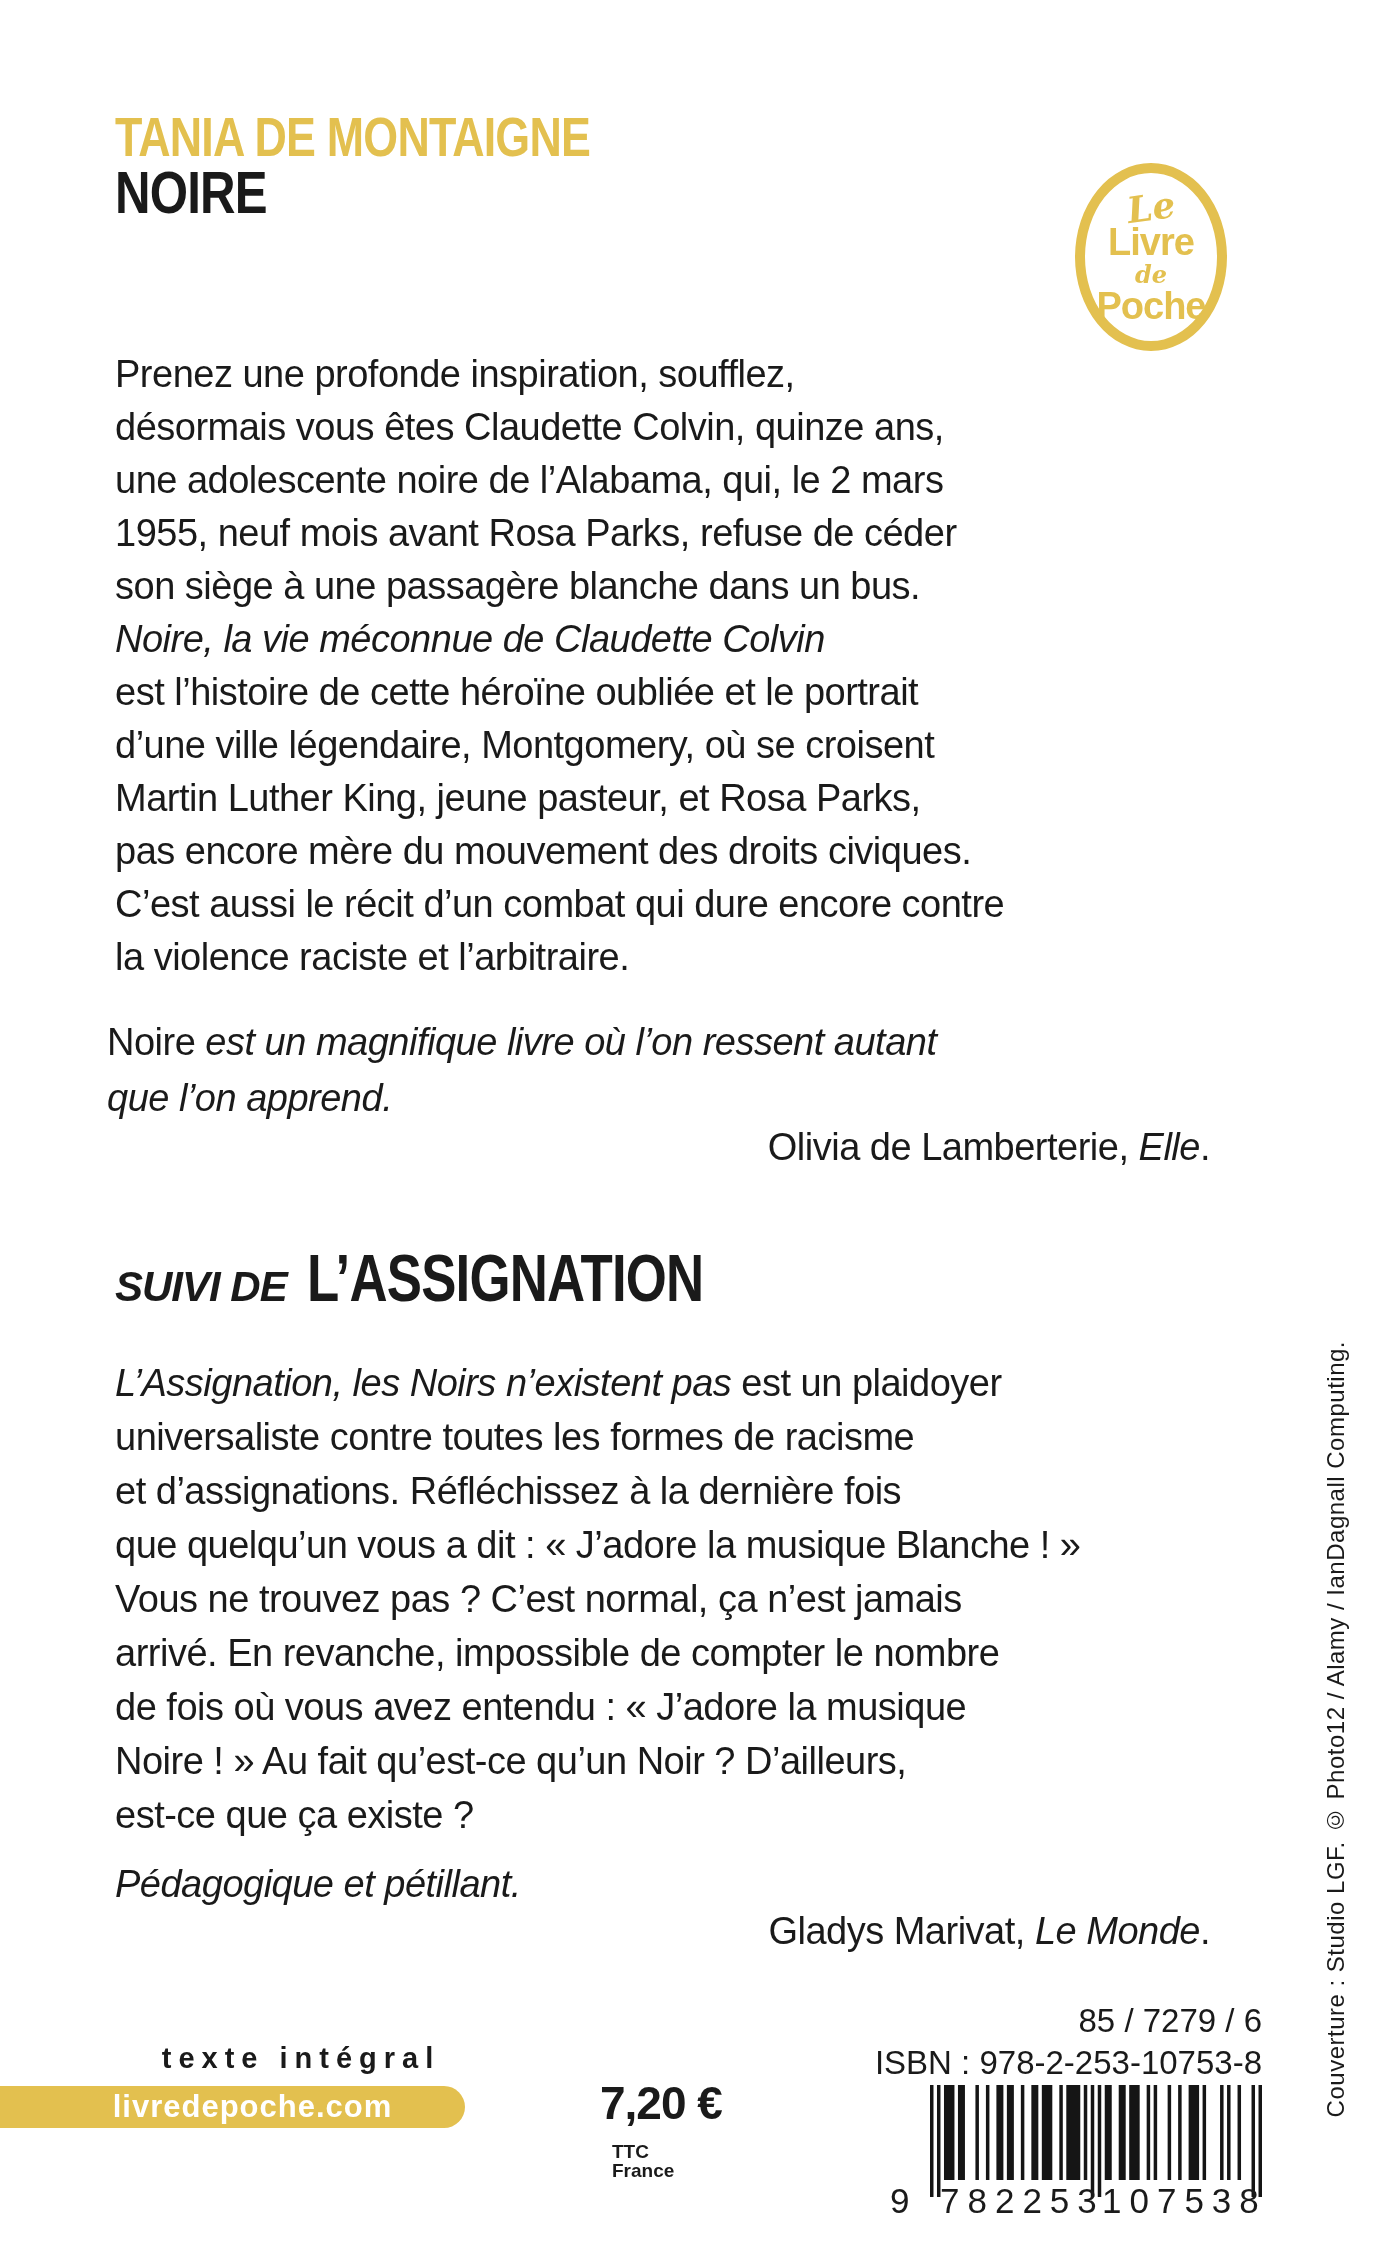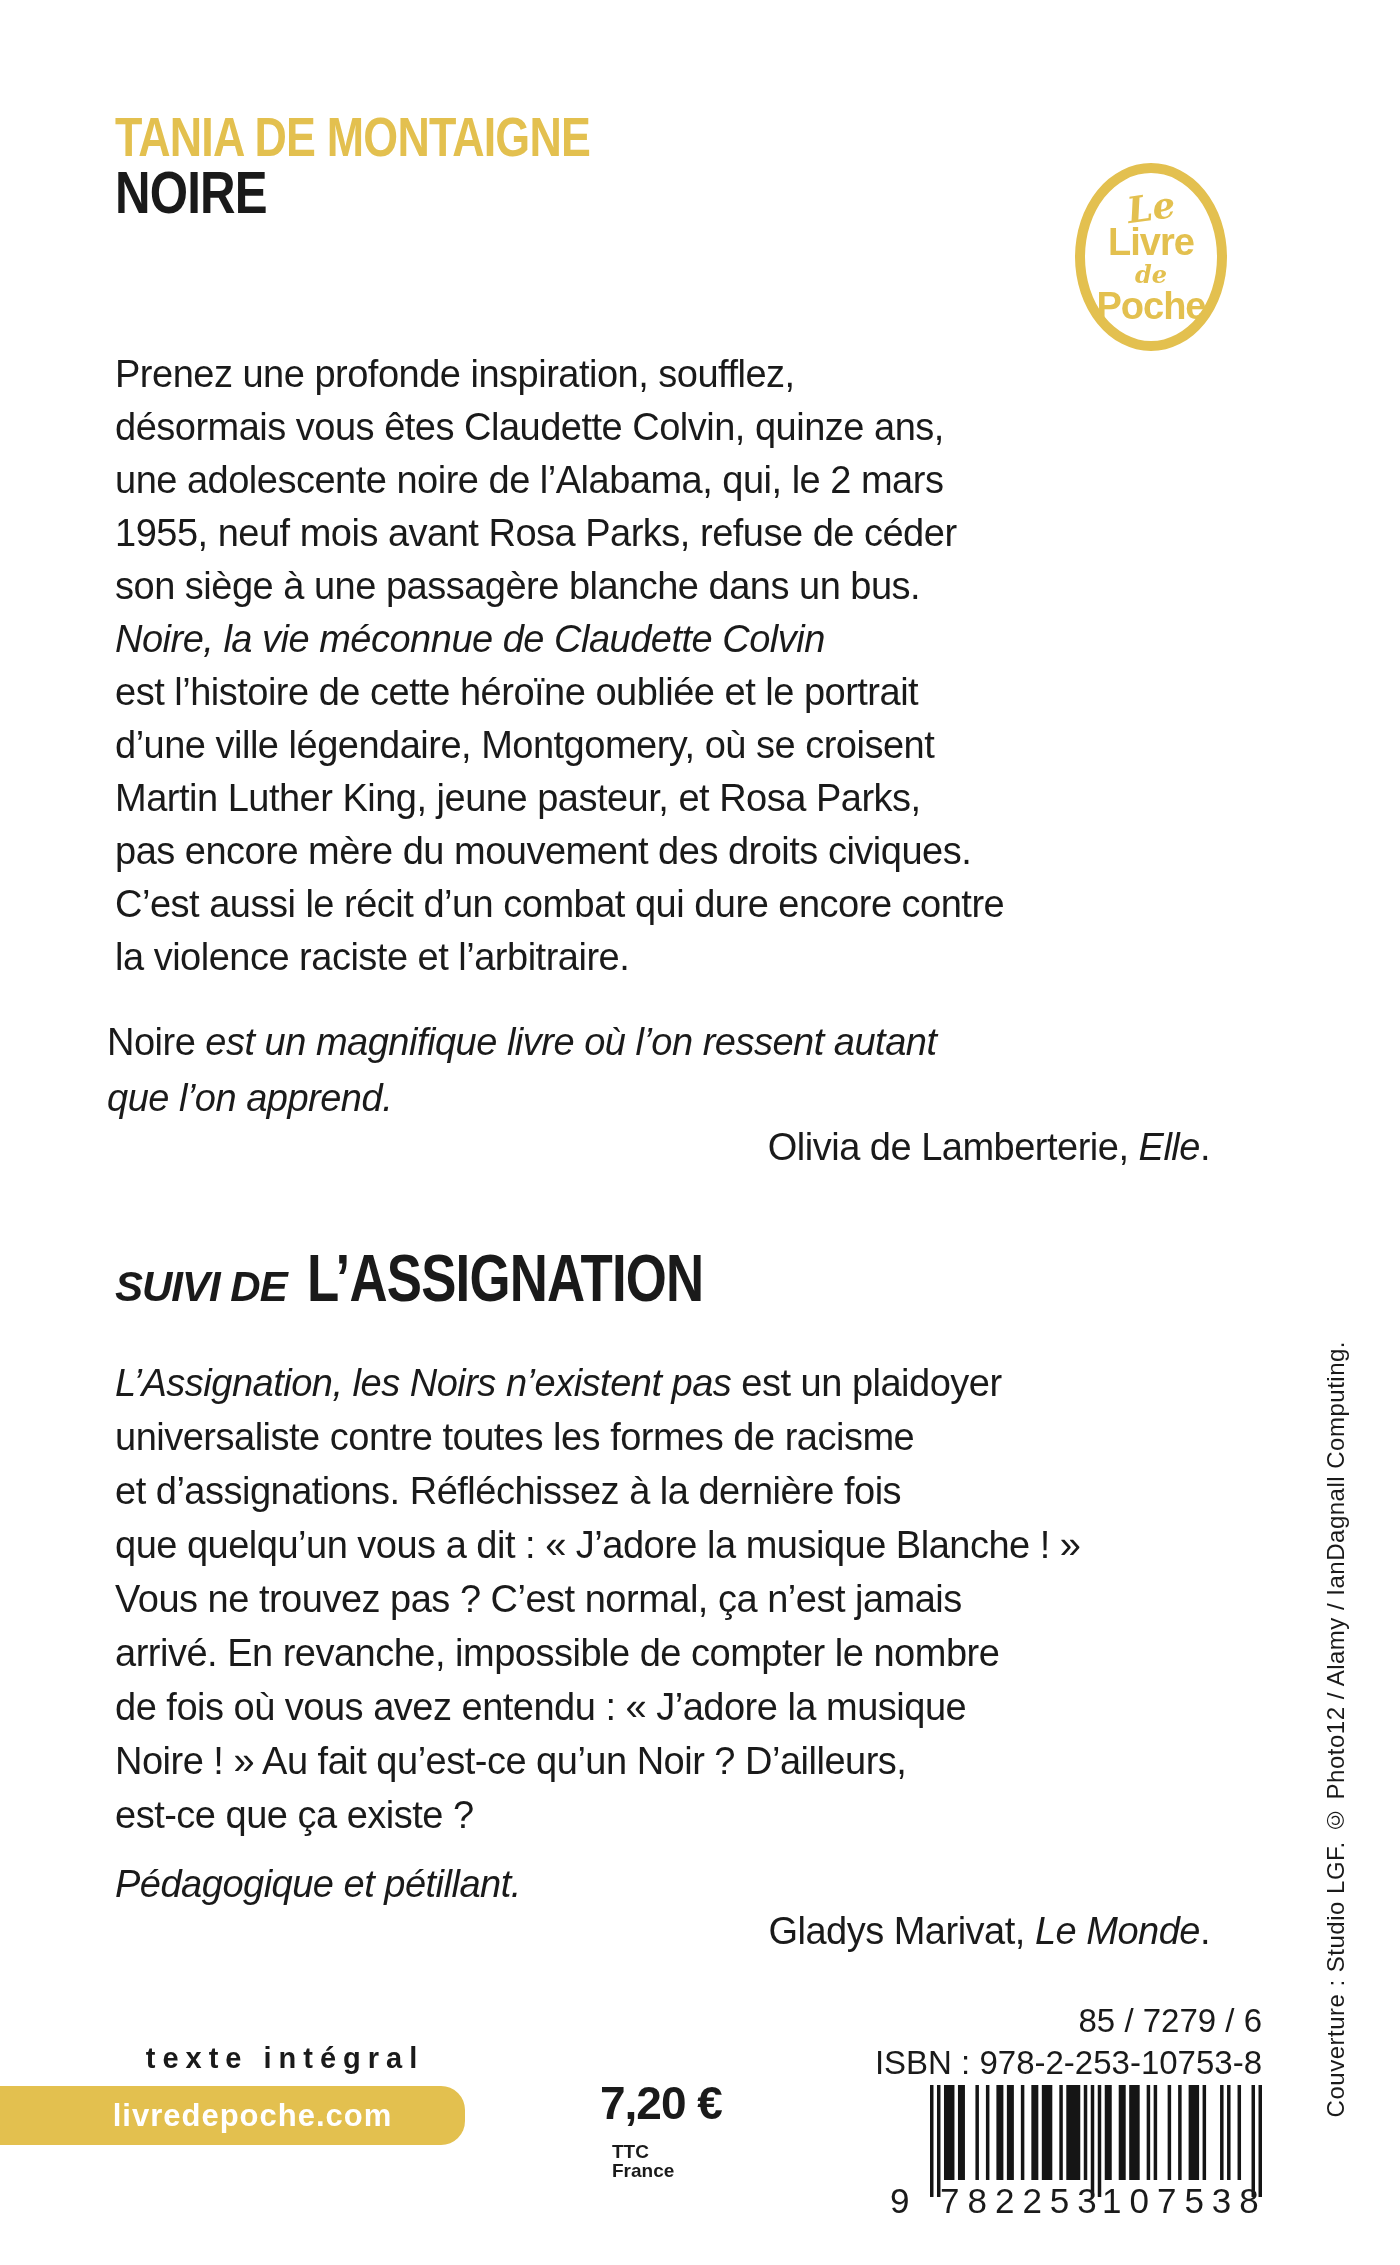--- a/index.html
+++ b/index.html
@@ -49,25 +49,25 @@
   .attrib2{top:1900px;}
 
   .heading2{
     position:absolute;left:115px;top:1240px;
     display:flex;align-items:baseline;gap:20px;white-space:nowrap;
   }
   .heading2 .h2-prefix{font-size:42px;font-weight:bold;font-style:italic;letter-spacing:-1px;}
   .heading2 .h2-title{font-size:66px;font-weight:bold;letter-spacing:-1px;transform:scaleX(0.80);transform-origin:left bottom;}
 
   .edition-note{
-    position:absolute;left:110px;top:2042px;width:350px;text-align:center;
+    position:absolute;left:126px;top:2042px;width:350px;text-align:center;
     font-size:29px;font-weight:bold;letter-spacing:7px;white-space:nowrap;
   }
   .site-bar{
-    position:absolute;left:0;top:2086px;width:465px;height:59px;
+    position:absolute;left:0;top:2086px;width:465px;height:42px;
     background:#E3C04F;border-radius:0 24px 24px 0;
     display:flex;align-items:center;justify-content:center;
   }
   .site-bar span{color:#ffffff;font-size:31px;font-weight:bold;letter-spacing:1px;padding-left:40px;}
 
   .price{position:absolute;left:600px;top:2080px;display:flex;align-items:flex-start;flex-direction:column;}
   .price .amount{font-size:46px;font-weight:bold;letter-spacing:-1px;line-height:46px;}
   .price .taxcol{margin-left:12px;margin-top:16px;font-size:19px;font-weight:bold;line-height:19px;}
 
   .codes{position:absolute;right:138px;top:2000px;text-align:right;font-size:33px;line-height:42px;white-space:nowrap;}

